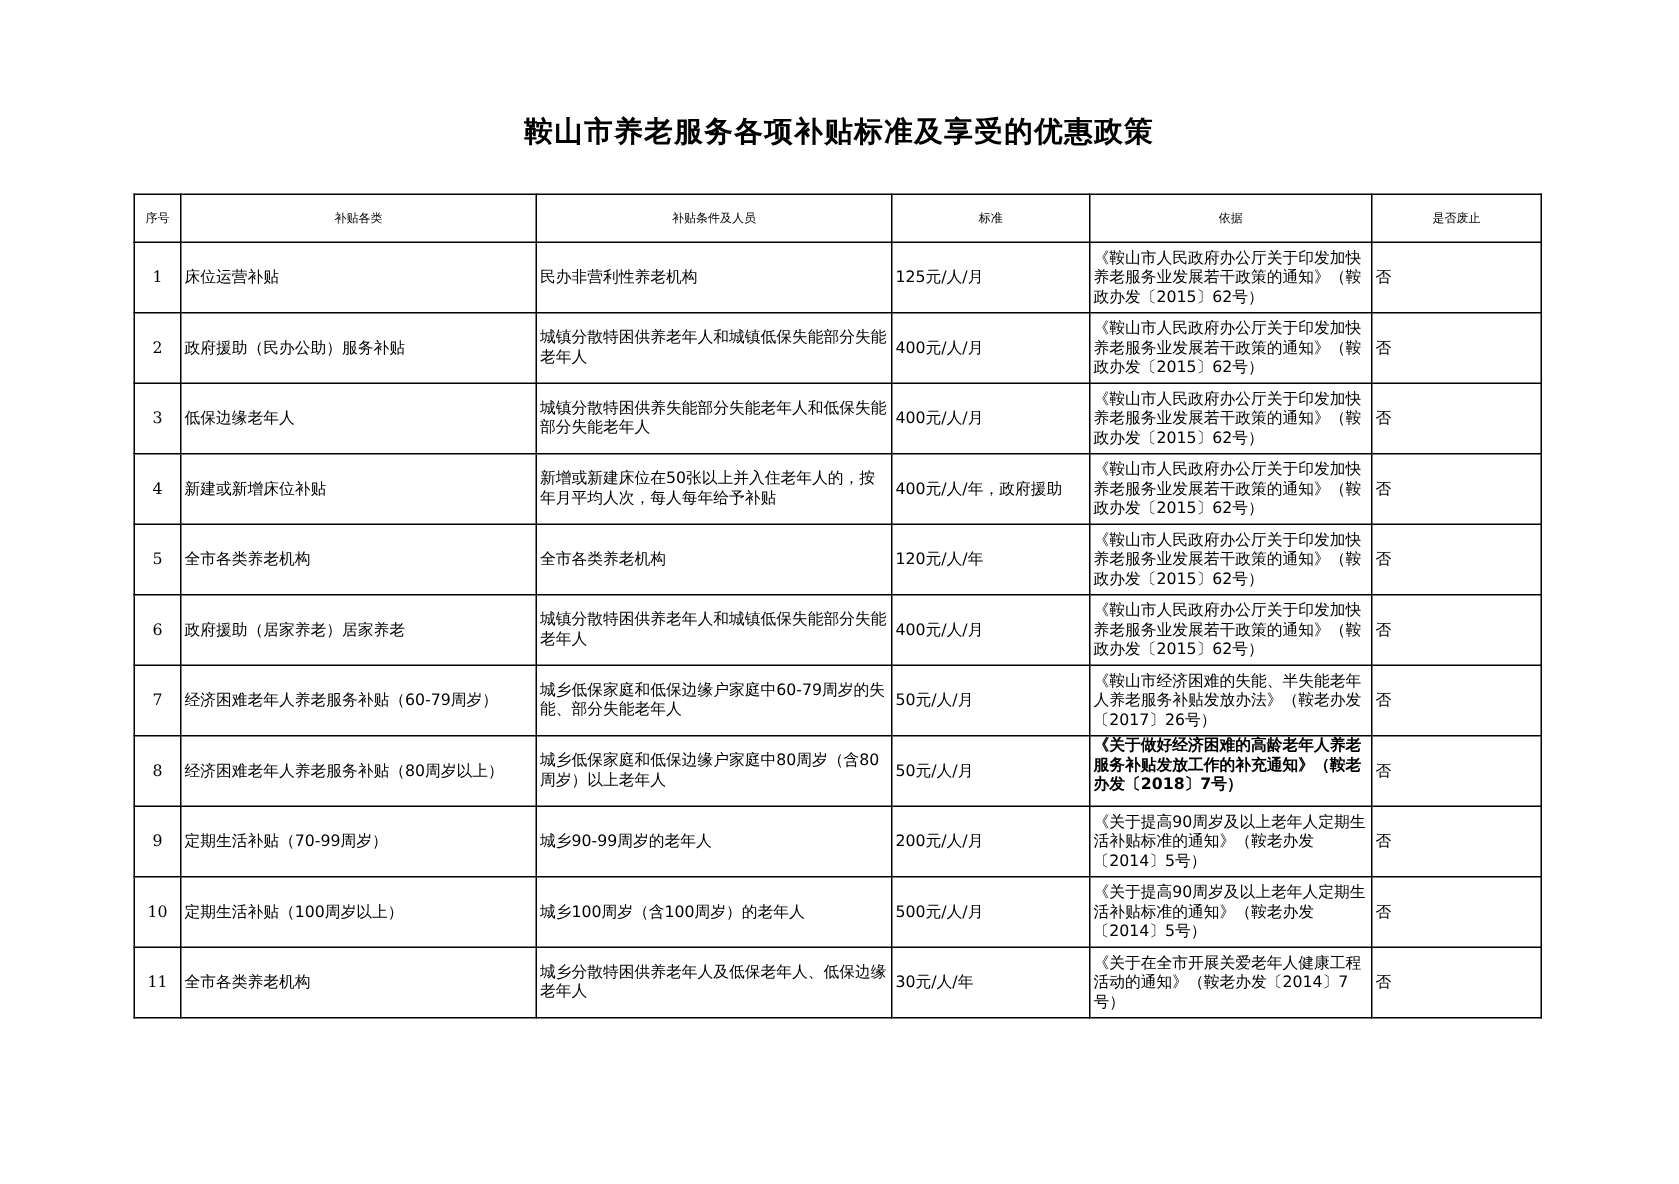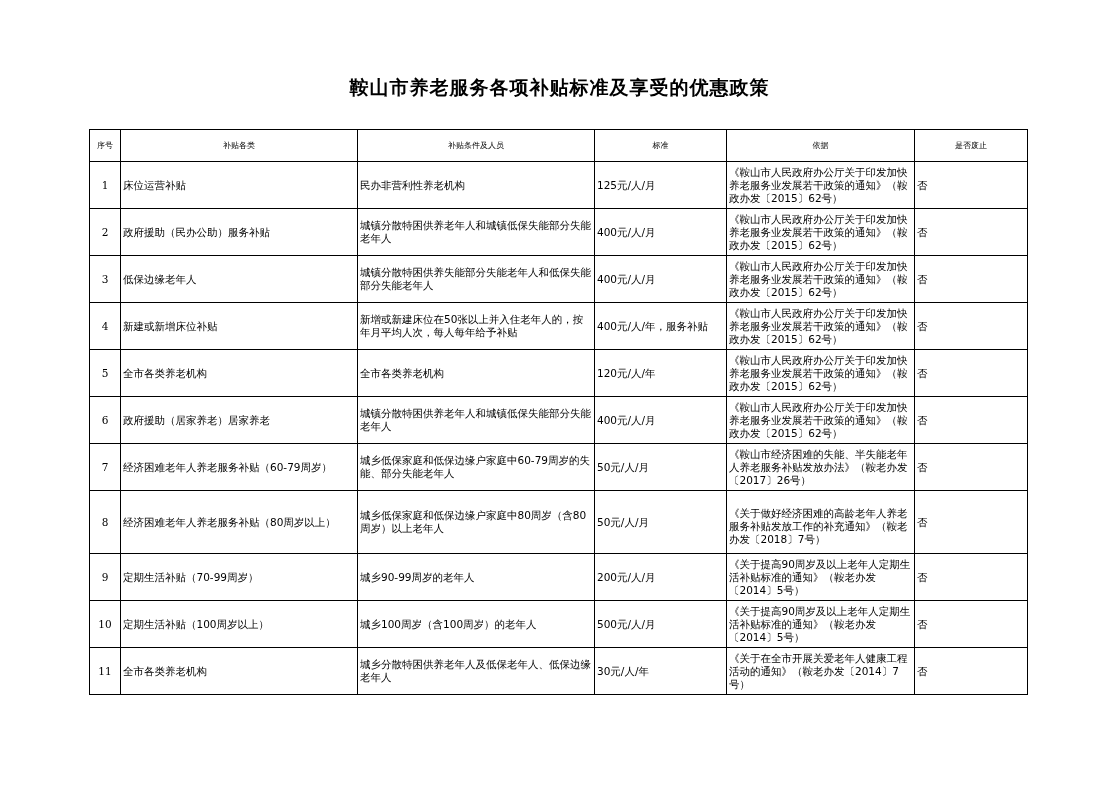--- a/index.html
+++ b/index.html
@@ -9,21 +9,21 @@
            font-family: "DejaVu Serif", "Liberation Serif", serif; font-weight: bold;
            font-size: 19px; letter-spacing: 1px; }
   table.grid { position: absolute; left: 89px; top: 129px; border-collapse: collapse;
                table-layout: fixed; width: 938px; }
   table.grid td, table.grid th { border: 1.5px solid #000; padding: 0 2px; font-size: 10.5px;
                line-height: 13px; vertical-align: middle; overflow: hidden; }
   table.grid th { font-weight: normal; font-size: 8px; height: 31px; text-align: center; }
   table.grid td { height: 46px; }
   td.num { text-align: center; font-family: "DejaVu Serif", "Liberation Serif", serif; font-size: 10px; }
   td.basis { font-size: 10px; line-height: 12.5px; white-space: pre-line; }
-  td.basis.clip { vertical-align: top; padding-top: 16px; }
+  td.basis.clip { vertical-align: top; padding-top: 0; font-weight: bold; }
   td.basis .clipbox { height: 46px; overflow: hidden; }
 </style>
 </head>
 <body>
 
 <div class="title">鞍山市养老服务各项补贴标准及享受的优惠政策</div>
 
 <table class="grid">
   <colgroup>
     <col style="width:31px">
@@ -65,21 +65,21 @@
       <td>低保边缘老年人</td>
       <td>城镇分散特困供养失能部分失能老年人和低保失能部分失能老年人</td>
       <td>400元/人/月</td>
       <td class="basis">《鞍山市人民政府办公厅关于印发加快养老服务业发展若干政策的通知》（鞍政办发〔2015〕62号）</td>
       <td>否</td>
     </tr>
     <tr>
       <td class="num">4</td>
       <td>新建或新增床位补贴</td>
       <td>新增或新建床位在50张以上并入住老年人的，按年月平均人次，每人每年给予补贴</td>
-      <td>400元/人/年，服务补贴</td>
+      <td>400元/人/年，政府援助</td>
       <td class="basis">《鞍山市人民政府办公厅关于印发加快养老服务业发展若干政策的通知》（鞍政办发〔2015〕62号）</td>
       <td>否</td>
     </tr>
     <tr>
       <td class="num">5</td>
       <td>全市各类养老机构</td>
       <td>全市各类养老机构</td>
       <td>120元/人/年</td>
       <td class="basis">《鞍山市人民政府办公厅关于印发加快养老服务业发展若干政策的通知》（鞍政办发〔2015〕62号）</td>
       <td>否</td>

